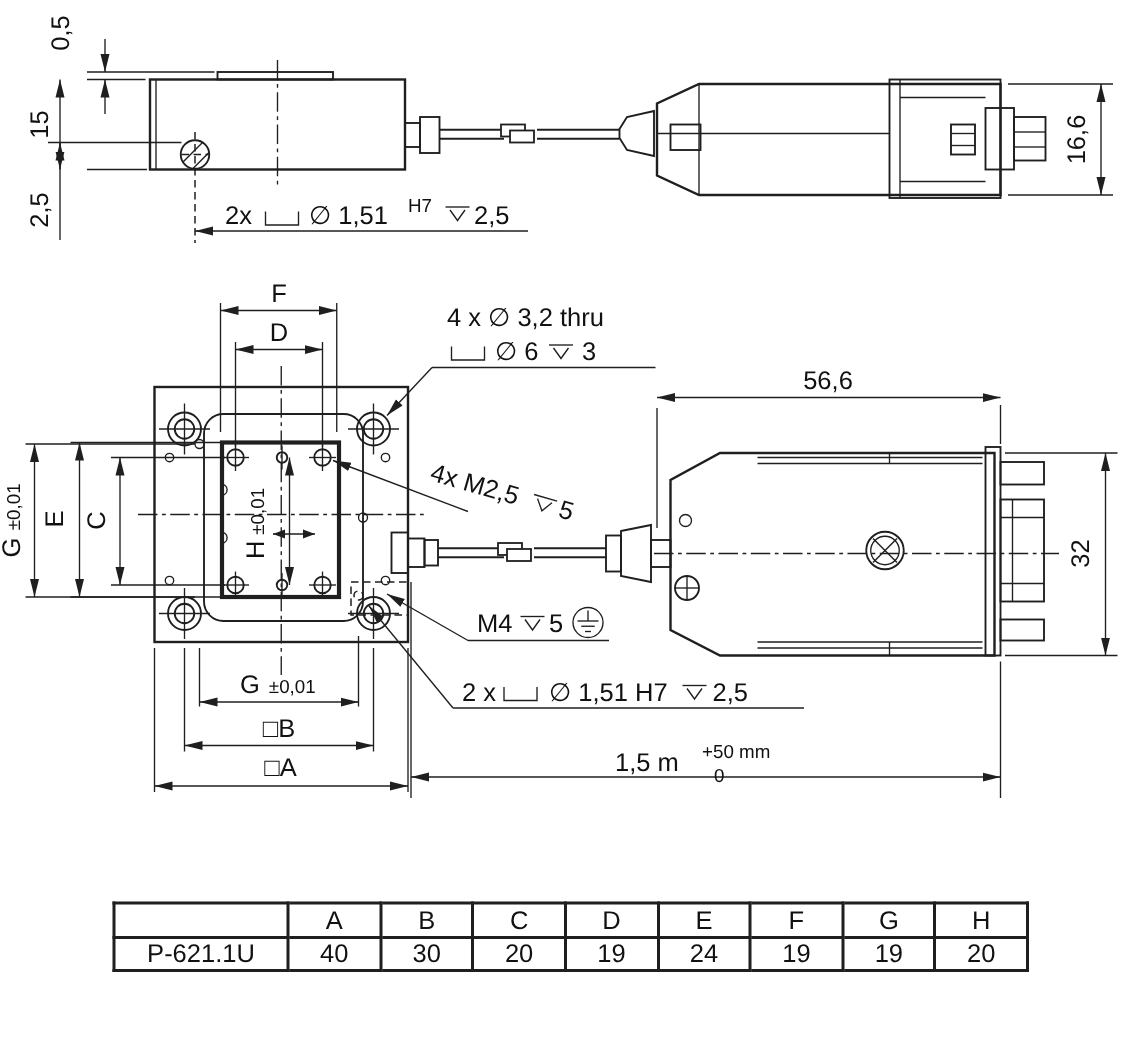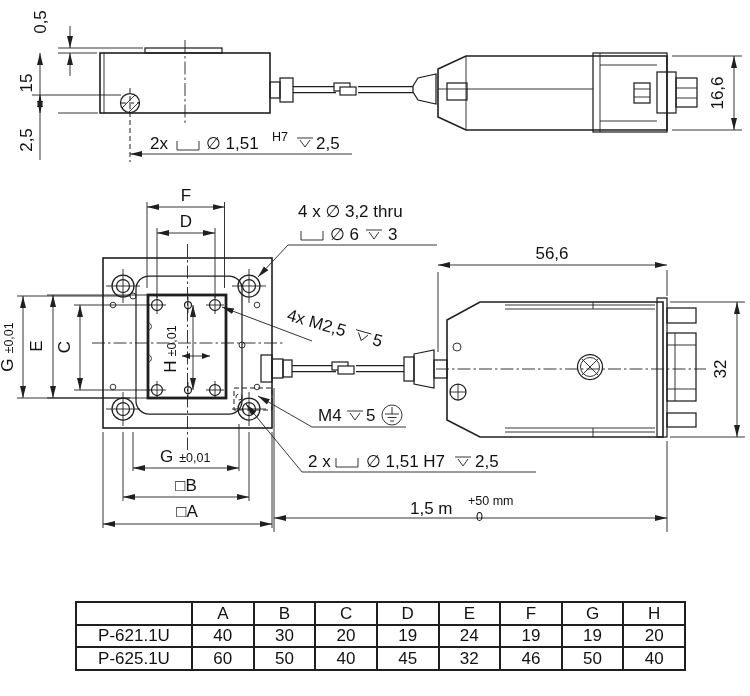--- a/index.html
+++ b/index.html
@@ -403,27 +403,16 @@
     <td>P-621.1U</td>
     <td>40</td>
     <td>30</td>
     <td>20</td>
     <td>19</td>
     <td>24</td>
     <td>19</td>
     <td>19</td>
     <td>20</td>
   </tr>
-  <tr>
-    <td>P-625.1U</td>
-    <td>60</td>
-    <td>50</td>
-    <td>40</td>
-    <td>45</td>
-    <td>32</td>
-    <td>46</td>
-    <td>50</td>
-    <td>40</td>
-  </tr>
 </tbody>
     </table>
 
 </div>
 
 </body></html>

